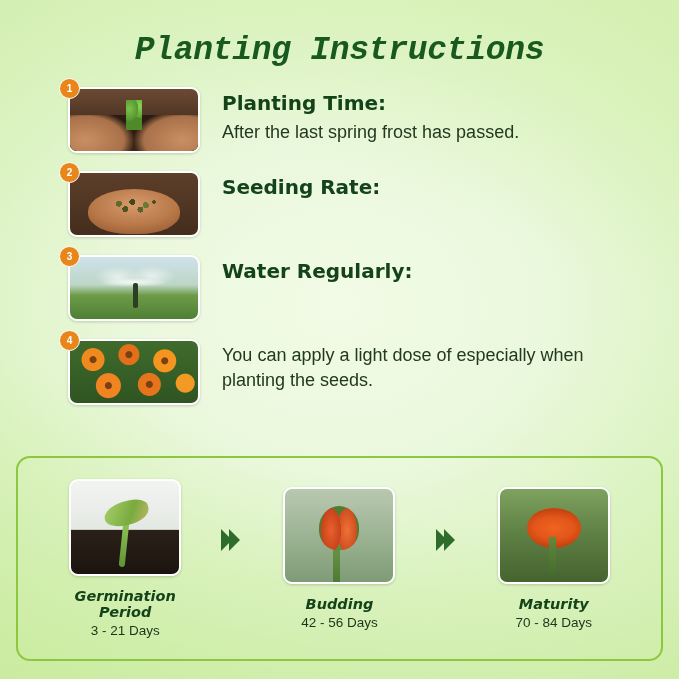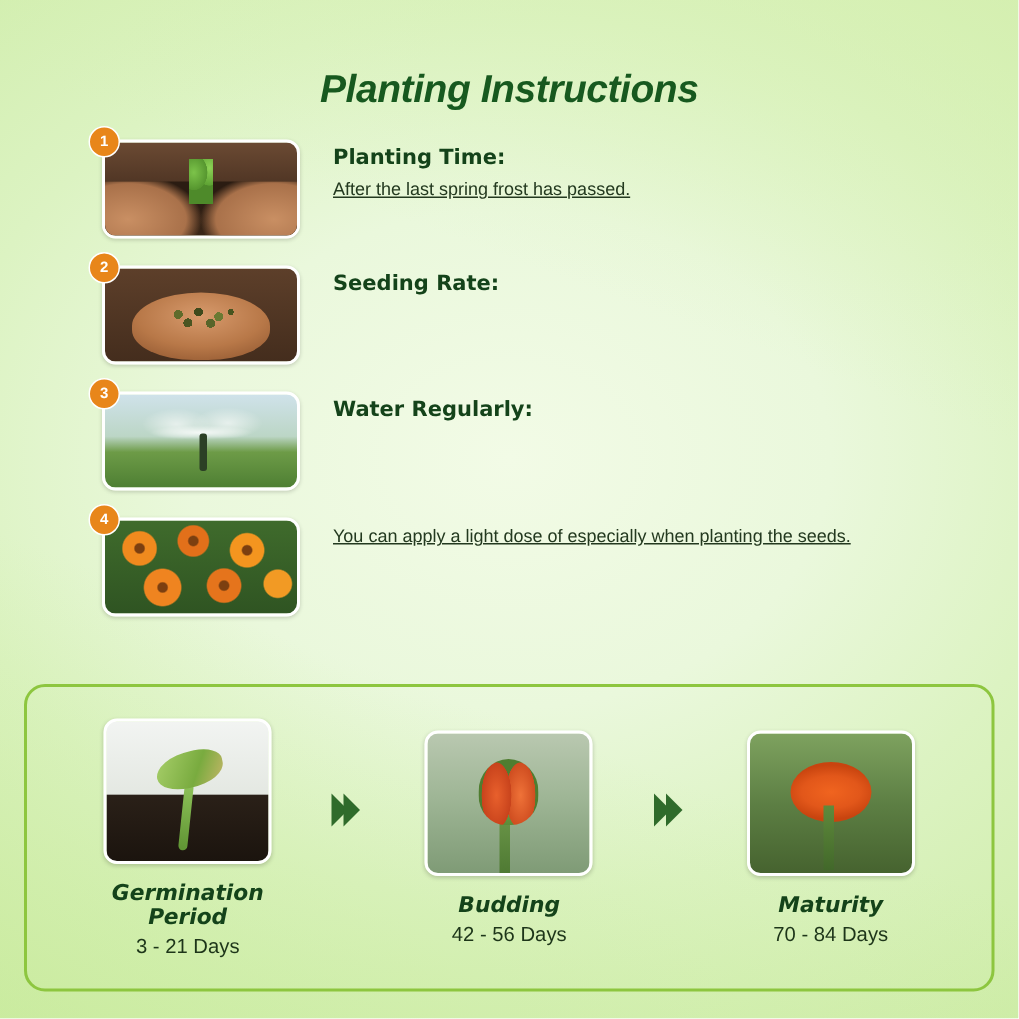--- a/index.html
+++ b/index.html
@@ -31,28 +31,28 @@
     pointer-events: none;
   }
   .content {
     position: relative;
     z-index: 2;
   }
 
   
   .title {
     text-align: center;
-    font-size: 26px;
+    font-size: 33px;
     font-weight: bold;
     font-style: italic;
     color: #17591f;
     letter-spacing: -0.3px;
-    padding-top: 44px;
+    padding-top: 32px;
     padding-bottom: 18px;
-    font-family: Liberation Sans, sans-serif;
+    font-family: Liberation Mono, monospace;
   }
 
   
   .steps {
     padding: 0 38px 0 68px;
   }
   .step {
     display: flex;
     align-items: flex-start;
     margin-bottom: 18px;
@@ -87,32 +87,31 @@
     display: flex;
     align-items: center;
     justify-content: center;
     border: 1.5px solid #ffffff;
     z-index: 3;
   }
   .step-text {
     padding-top: 4px;
   }
   .step-head {
-    font-size: 14px;
+    font-size: 20px;
     font-weight: bold;
     color: #14431a;
     margin-bottom: 5px;
     font-family: "DejaVu Sans", sans-serif;
   }
   .step-body {
-    font-size: 12px;
+    font-size: 18px;
     color: #23391f;
     line-height: 1.38;
     max-width: 405px;
-    text-decoration: underline;
   }
 
   
   .timeline {
     position: absolute;
     left: 16px;
     right: 16px;
     bottom: 18px;
     height: 205px;
     border: 2px solid #8dc63f;

